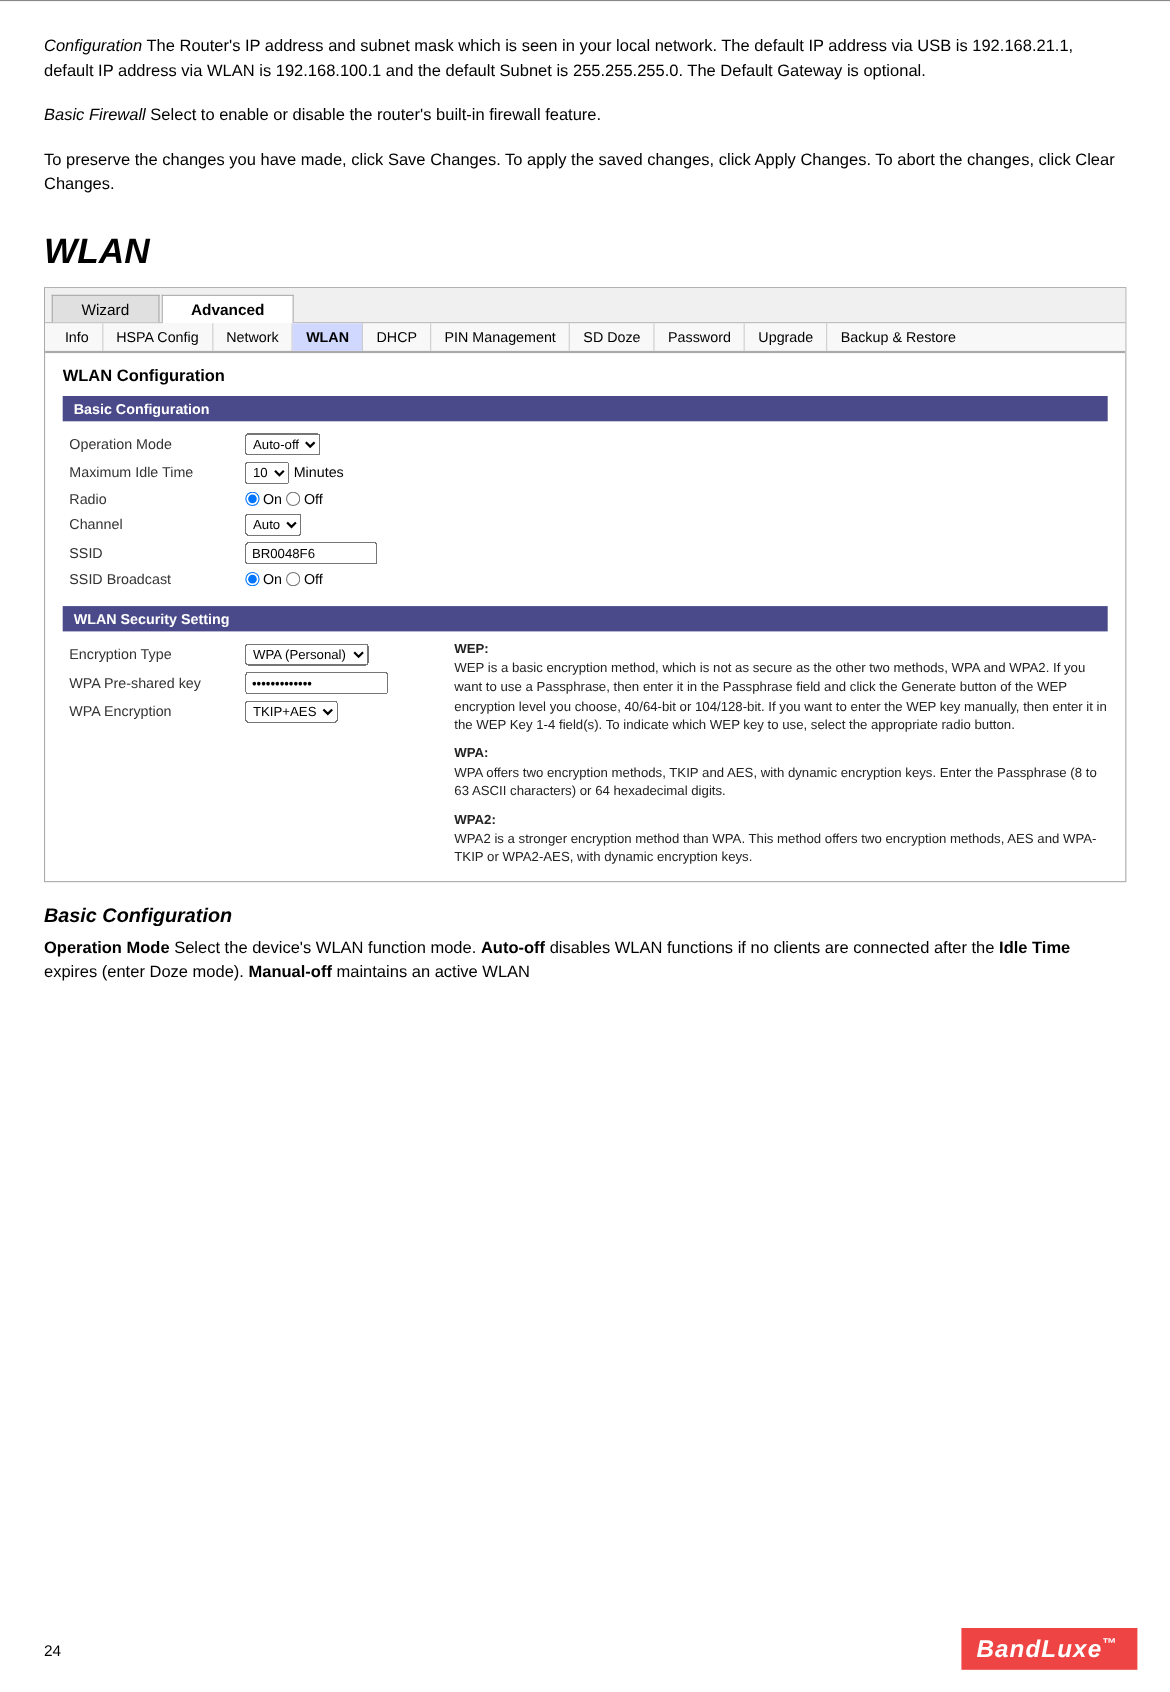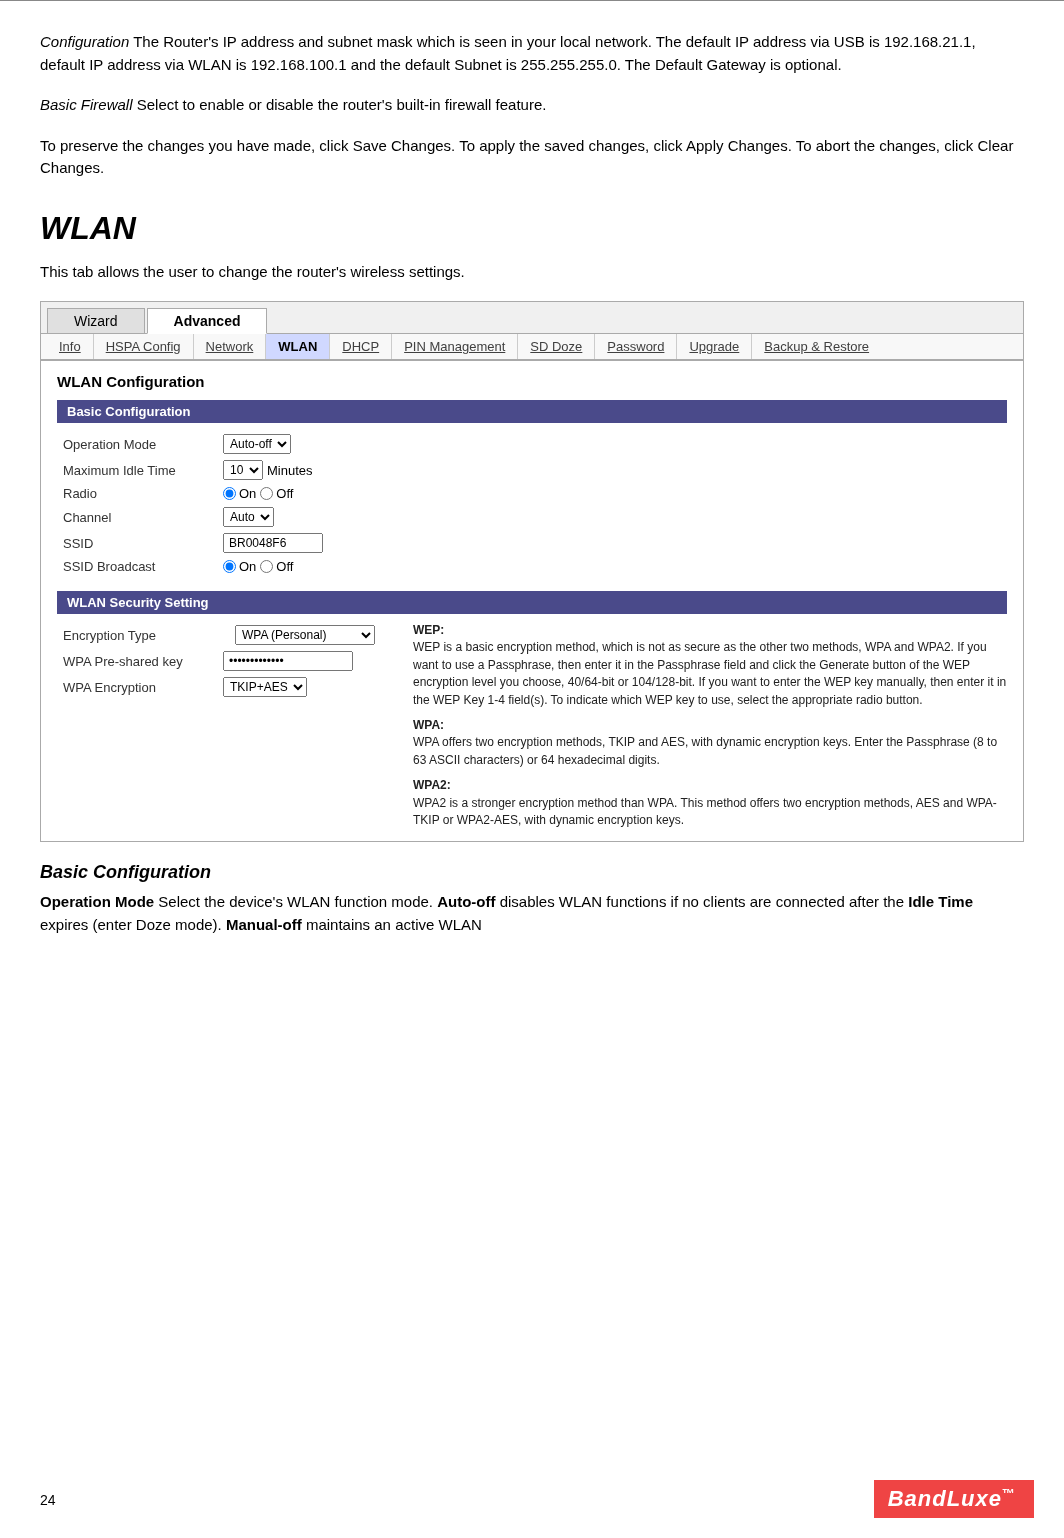--- a/index.html
+++ b/index.html
@@ -64,22 +64,21 @@
       display: flex;
       gap: 0;
       padding: 0 6px;
       background: #f8f8f8;
       border-bottom: 2px solid #aaa;
     }
     .tab-nav-item {
       padding: 5px 12px;
       font-size: 13px;
       cursor: pointer;
-      color: #404040;
-      text-decoration: underline;
+      color: #000000;
       border-right: 1px solid #ccc;
     }
     .tab-nav-item:last-child { border-right: none; }
     .tab-nav-item.active {
       font-weight: bold;
       background: #d0d8ff;
       text-decoration: none;
       color: #000;
     }
     .tab-body {
@@ -107,21 +106,21 @@
       padding: 3px 6px;
       font-size: 13px;
       vertical-align: middle;
     }
     .form-table td:first-child {
       width: 160px;
       color: #333;
     }
     .form-row { display: flex; align-items: center; gap: 4px; }
     select.small { font-size: 12px; padding: 1px 2px; }
-    input[type="text"].small { font-size: 12px; padding: 1px 4px; width: 100px; }
+    input[type="text"].small { font-size: 12px; padding: 1px 4px; width: 120px; }
     input[type="password"].small { font-size: 12px; padding: 1px 4px; width: 120px; }
     .radio-label { font-size: 13px; display: flex; align-items: center; gap: 3px; }
     
     .security-layout {
       display: flex;
       gap: 16px;
     }
     .security-left { flex: 0 0 340px; }
     .security-right {
       flex: 1;
@@ -183,21 +182,20 @@
   <p class="section-text">
     <strong><em>Basic Firewall</em></strong><span> Select to enable or disable the router's built-in firewall feature.</span>
   </p>
 
   <p class="section-text">
     <span>To preserve the changes you have made, click <strong>Save Changes</strong>. To apply the saved changes, click <strong>Apply Changes</strong>. To abort the changes, click <strong>Clear Changes</strong>.</span>
   </p>
 
   <div class="wlan-heading"><em>WLAN</em></div>
 
-  <p class="wlan-desc">This tab allows the user to change the router's wireless settings.</p>
 
   <div class="tab-widget">
 
     <div class="tab-bar-top">
       <div class="tab-top">Wizard</div>
       <div class="tab-top active">Advanced</div>
     </div>
 
     <div class="tab-bar-nav">
       <div class="tab-nav-item">Info</div>
@@ -269,21 +267,21 @@
         </table>
 
       <div class="section-header">WLAN Security Setting</div>
       <div class="security-layout">
         <div class="security-left">
           <table class="form-table">
             <tbody>
                 <tr>
               <td>Encryption Type</td>
               <td>
-                <select class="small" style="width:140px;margin-left:12px;">
+                <select class="small" style="width:112px;">
                   <option>WPA (Personal)</option>
                 </select>
               </td>
             </tr>
             <tr>
               <td>WPA Pre-shared key</td>
               <td>
                 <input type="password" class="small" value="1234567890123" style="width: 130px;">
               </td>
             </tr>

